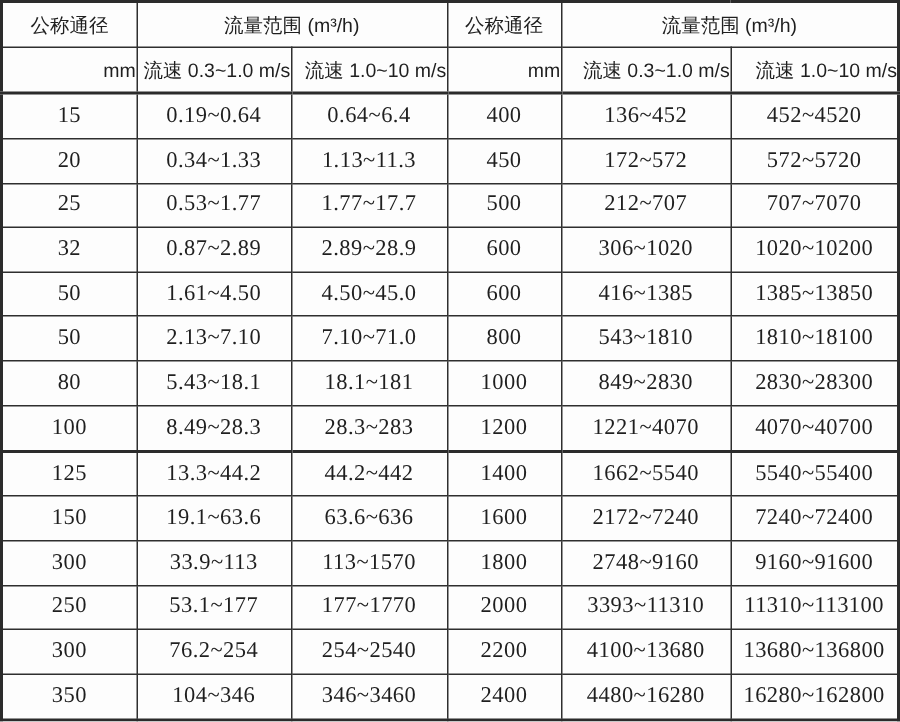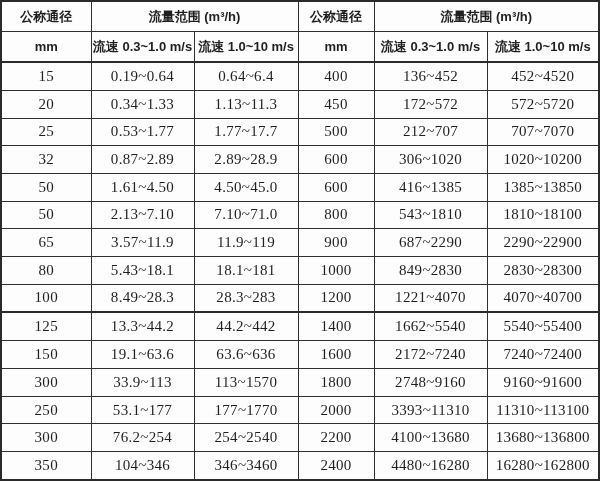--- a/index.html
+++ b/index.html
@@ -24,25 +24,25 @@
     border: 1px solid #2f2f2f;
     text-align: center;
     vertical-align: middle;
     padding: 0;
     overflow: hidden;
     white-space: nowrap;
   }
   table.flow-table { border: 2px solid #2b2b2b; }
   thead th {
     font-family: "Liberation Sans", sans-serif;
-    font-weight: bold;
+    font-weight: normal;
     font-size: 13px;
     height: 29px;
   }
-  thead tr.subhead th { border-bottom: 2px solid #2b2b2b; }
+  thead tr.subhead th { border-bottom: 2px solid #2b2b2b; text-align: right; }
   tbody td {
     font-family: "Liberation Serif", "DejaVu Serif", serif;
     font-size: 15px;
     letter-spacing: 0.3px;
   }
   tbody tr.section-break td { border-top: 2px solid #2b2b2b; }
 </style>
 </head>
 <body>
 
@@ -115,28 +115,20 @@
         </tr>
         <tr>
           <td>50</td>
           <td>2.13~7.10</td>
           <td>7.10~71.0</td>
           <td>800</td>
           <td>543~1810</td>
           <td>1810~18100</td>
         </tr>
         <tr>
-          <td>65</td>
-          <td>3.57~11.9</td>
-          <td>11.9~119</td>
-          <td>900</td>
-          <td>687~2290</td>
-          <td>2290~22900</td>
-        </tr>
-        <tr>
           <td>80</td>
           <td>5.43~18.1</td>
           <td>18.1~181</td>
           <td>1000</td>
           <td>849~2830</td>
           <td>2830~28300</td>
         </tr>
         <tr>
           <td>100</td>
           <td>8.49~28.3</td>

